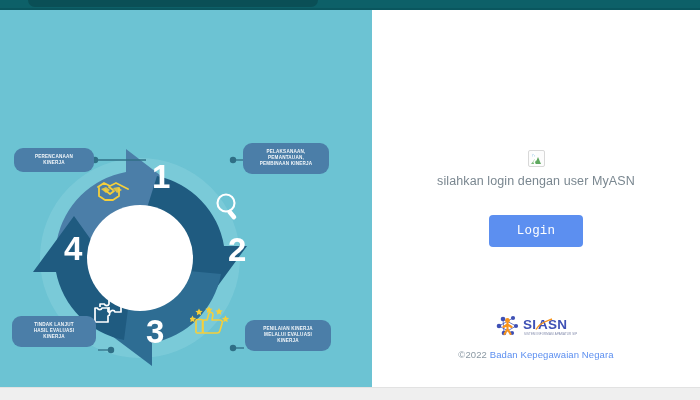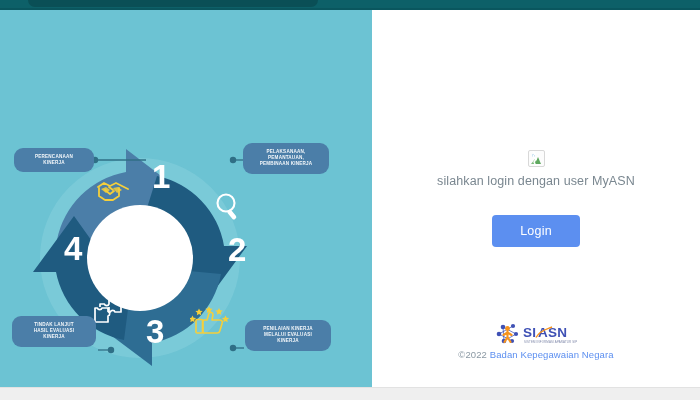--- a/index.html
+++ b/index.html
@@ -198,38 +198,38 @@
 
   .login-button {
     display: inline-block;
     margin-top: 27px;
     background: #5c8ff0;
     color: #ffffff;
     border: none;
     border-radius: 4px;
     padding: 9px 28px;
     font-size: 12.5px;
-    font-family: Liberation Sans, sans-serif;
+    font-family: Liberation Mono, monospace;
     cursor: pointer;
     letter-spacing: 0.2px;
   }
 
   
   .footer-brand {
     position: absolute;
     left: 0; bottom: 28px;
     width: 328px;
     text-align: center;
   }
   .brand-logo {
     display: inline-block;
     line-height: 0;
   }
   .brand-copy {
-    margin-top: 0;
+    margin-top: 8px;
     color: #5c8ff0;
     font-size: 9.5px;
     letter-spacing: 0.1px;
   }
   .brand-copy .yr { color: #8a98a3; }
 </style>
 </head>
 <body>
 
 <div id="app">

